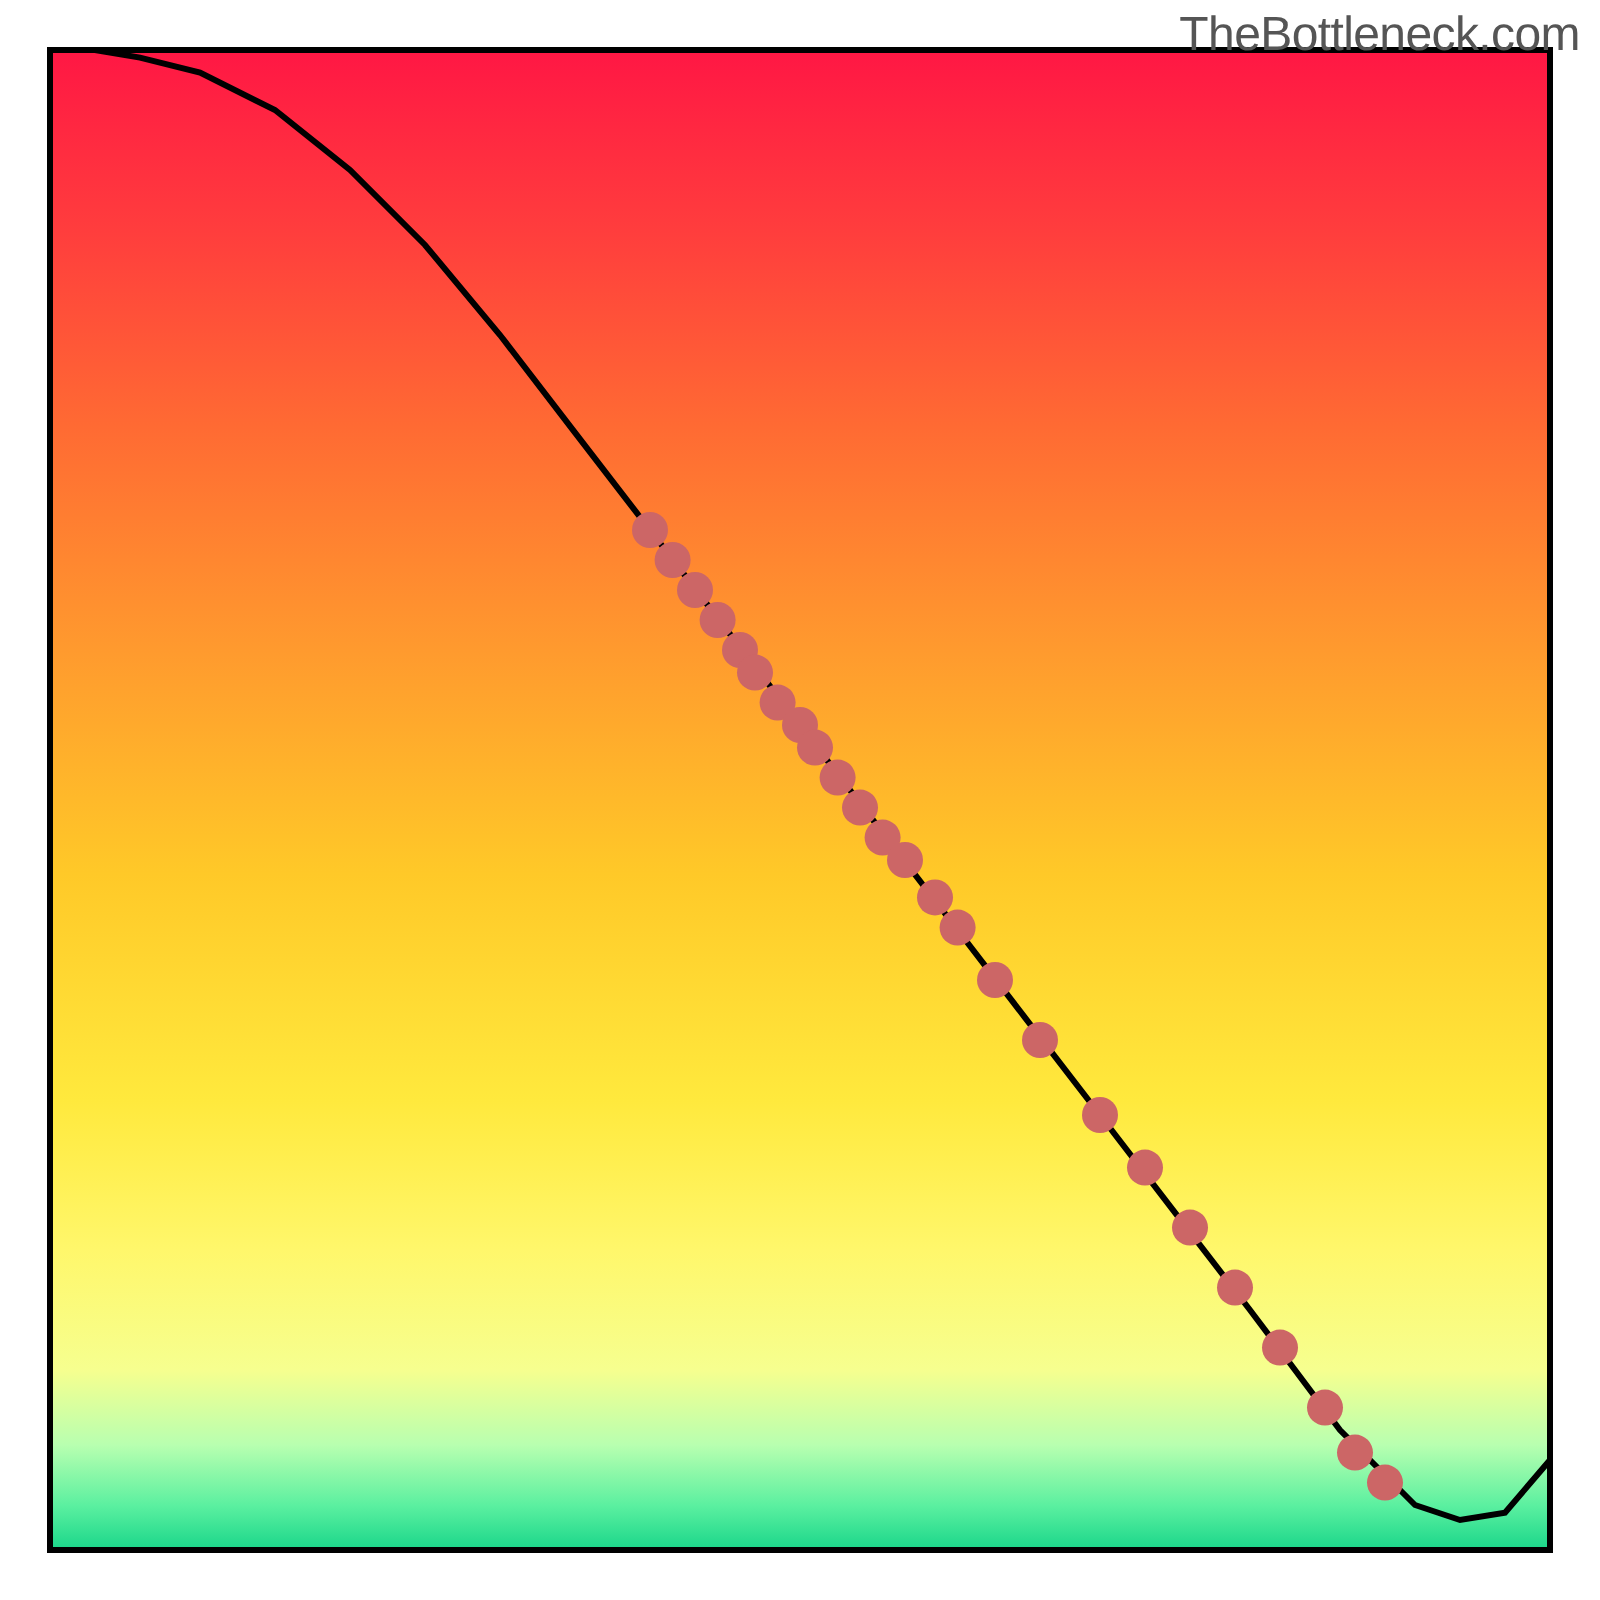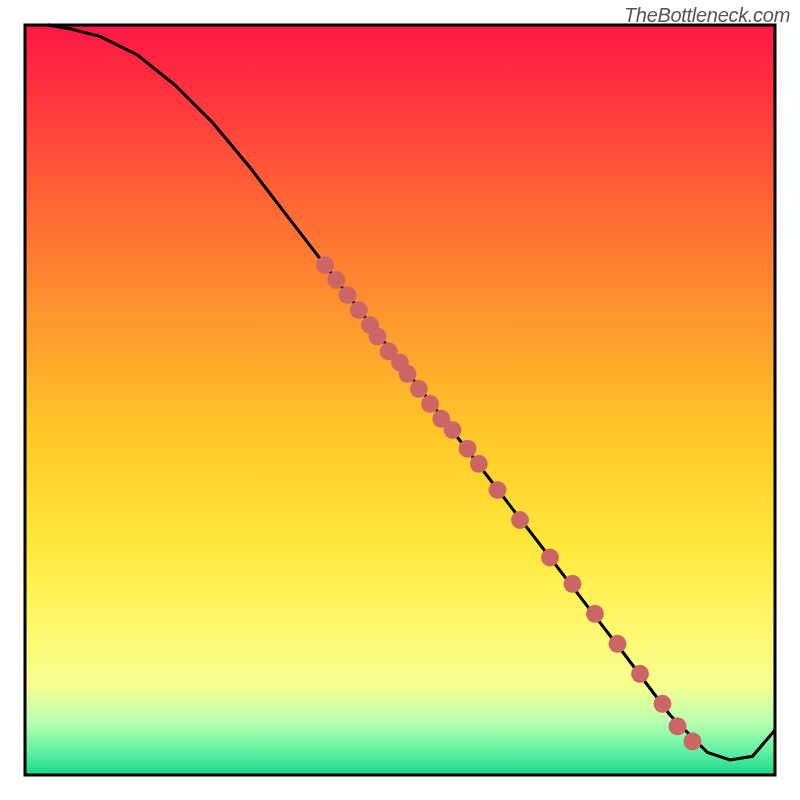--- a/index.html
+++ b/index.html
@@ -12,26 +12,25 @@
   }
   .chart-root {
     position: relative;
     width: 800px;
     height: 800px;
   }
   .watermark {
     position: absolute;
     top: 4px;
     right: 10px;
-    font-size: 20px;
+    font-size: 24px;
     font-weight: 500;
     color: #555;
     z-index: 10;
     letter-spacing: -0.3px;
-    font-style: italic;
   }
   svg.chart-svg {
     position: absolute;
     left: 0;
     top: 0;
     width: 800px;
     height: 800px;
     display: block;
   }
 </style>

